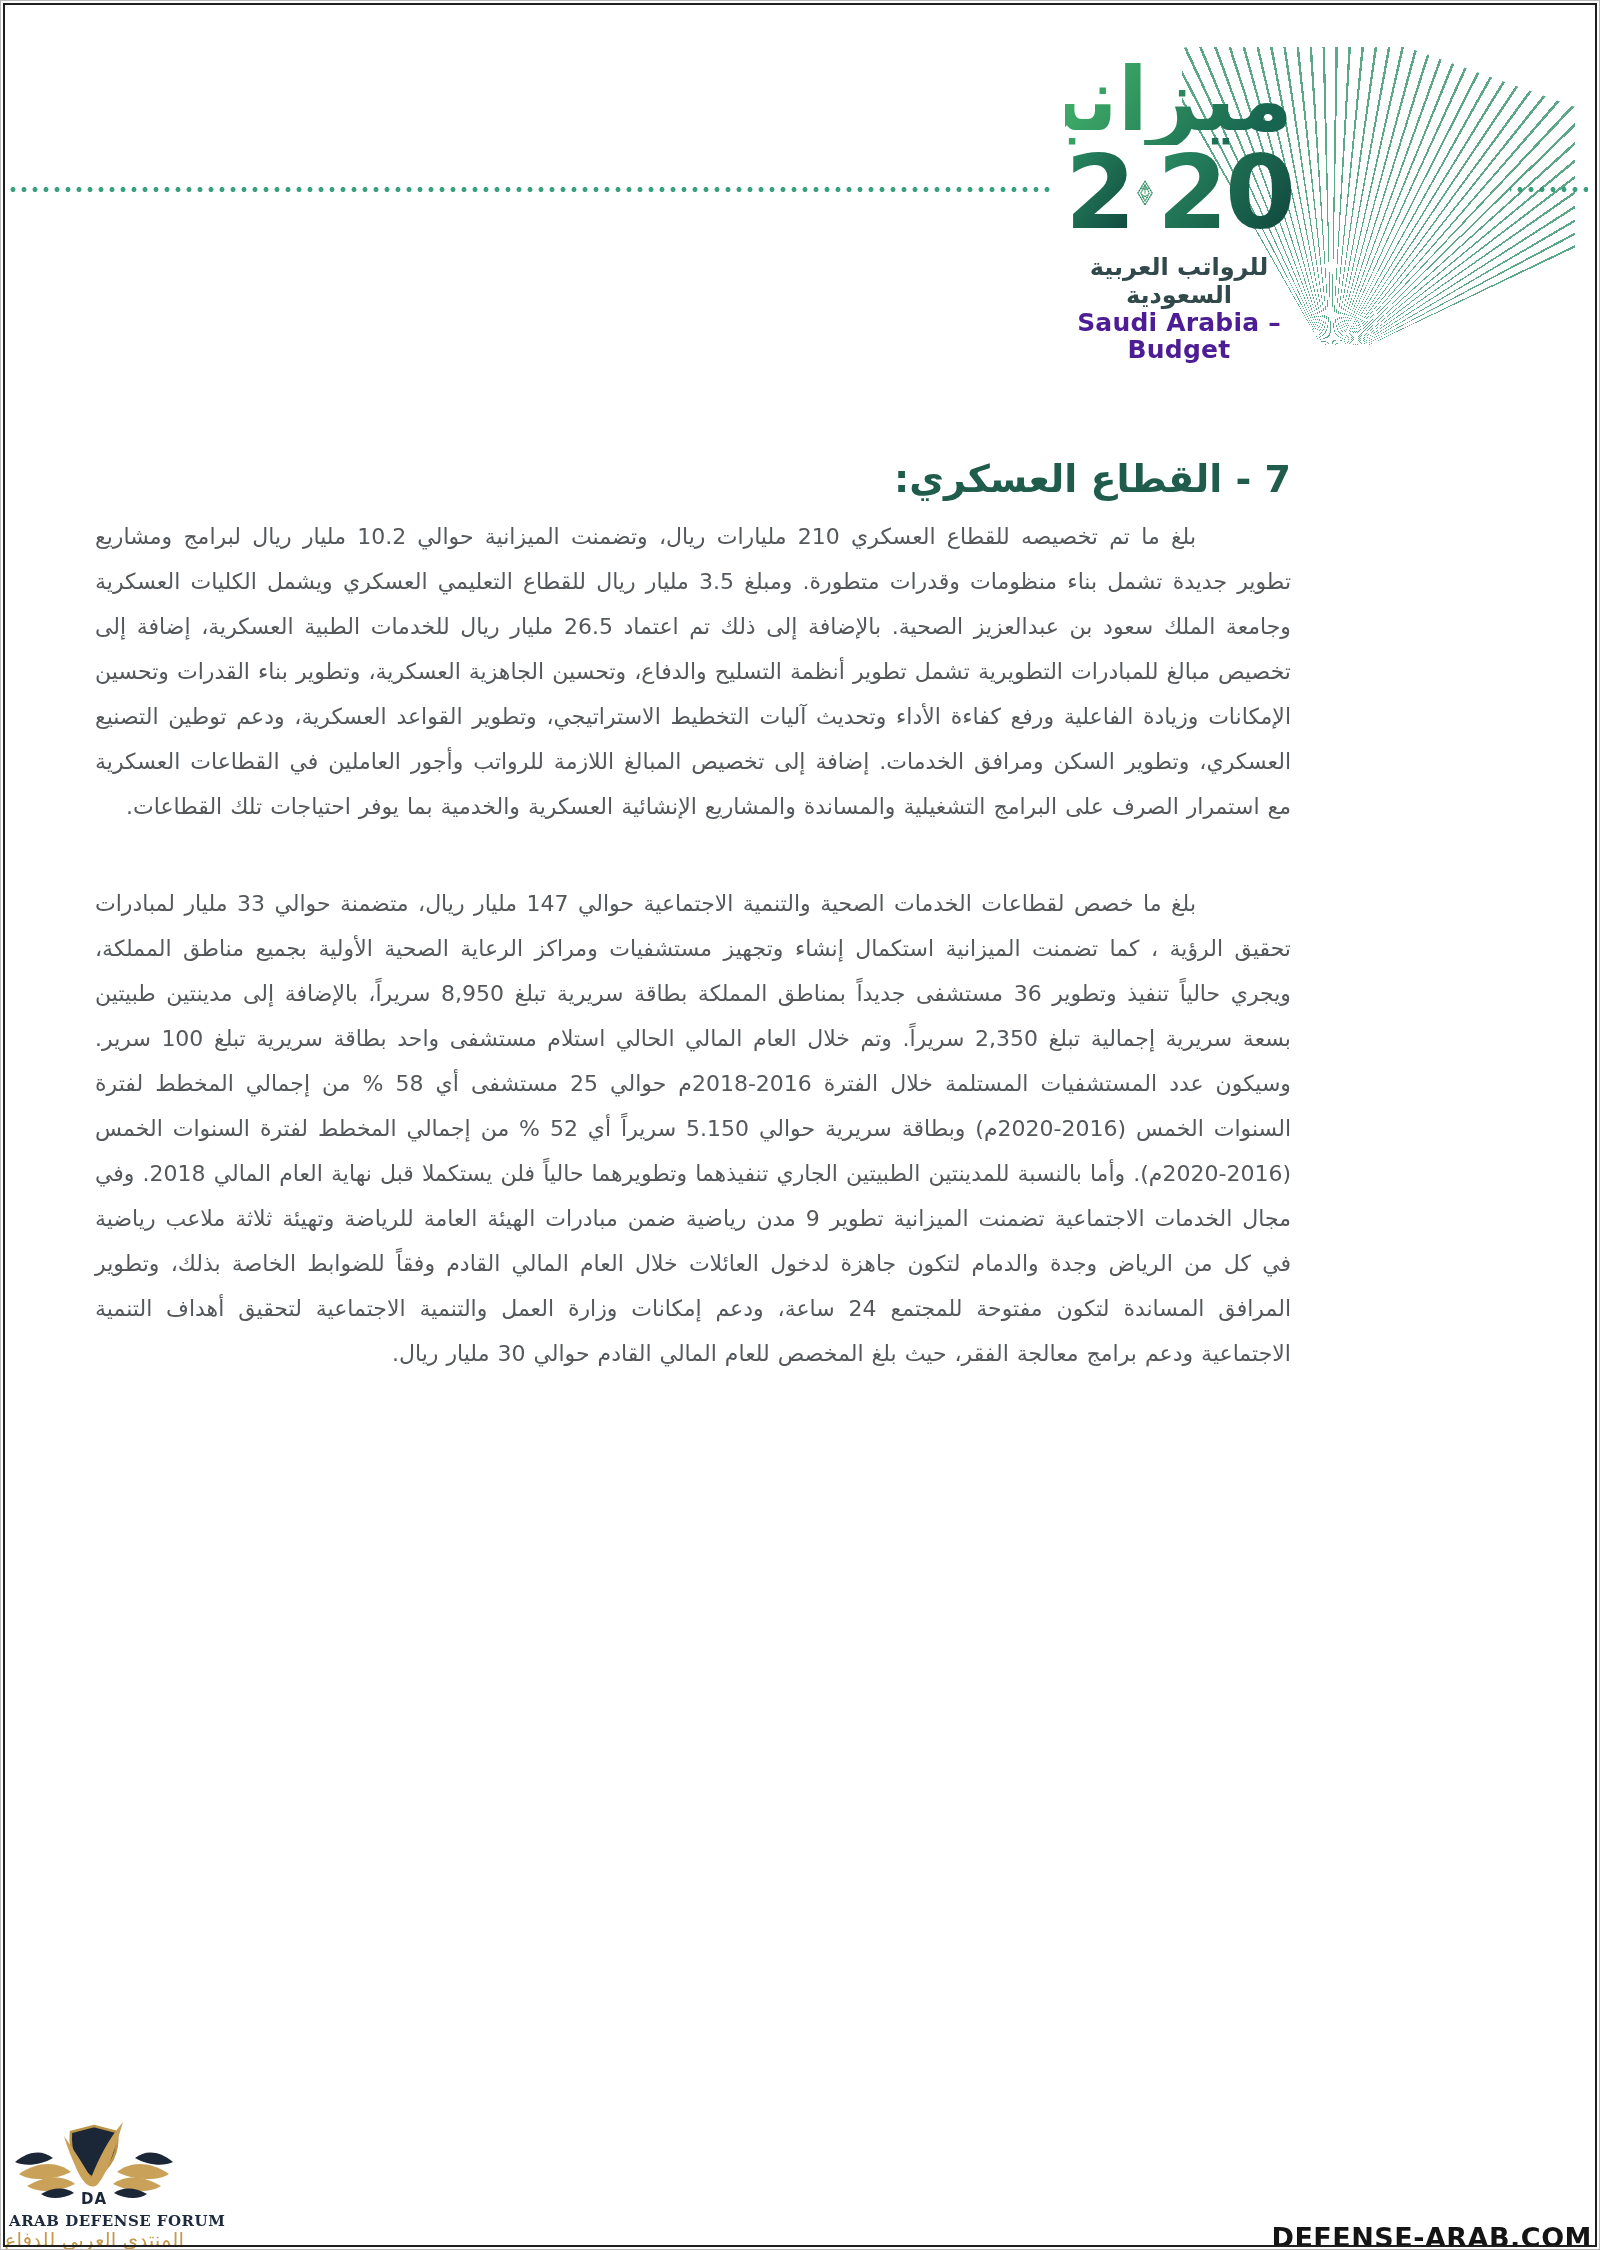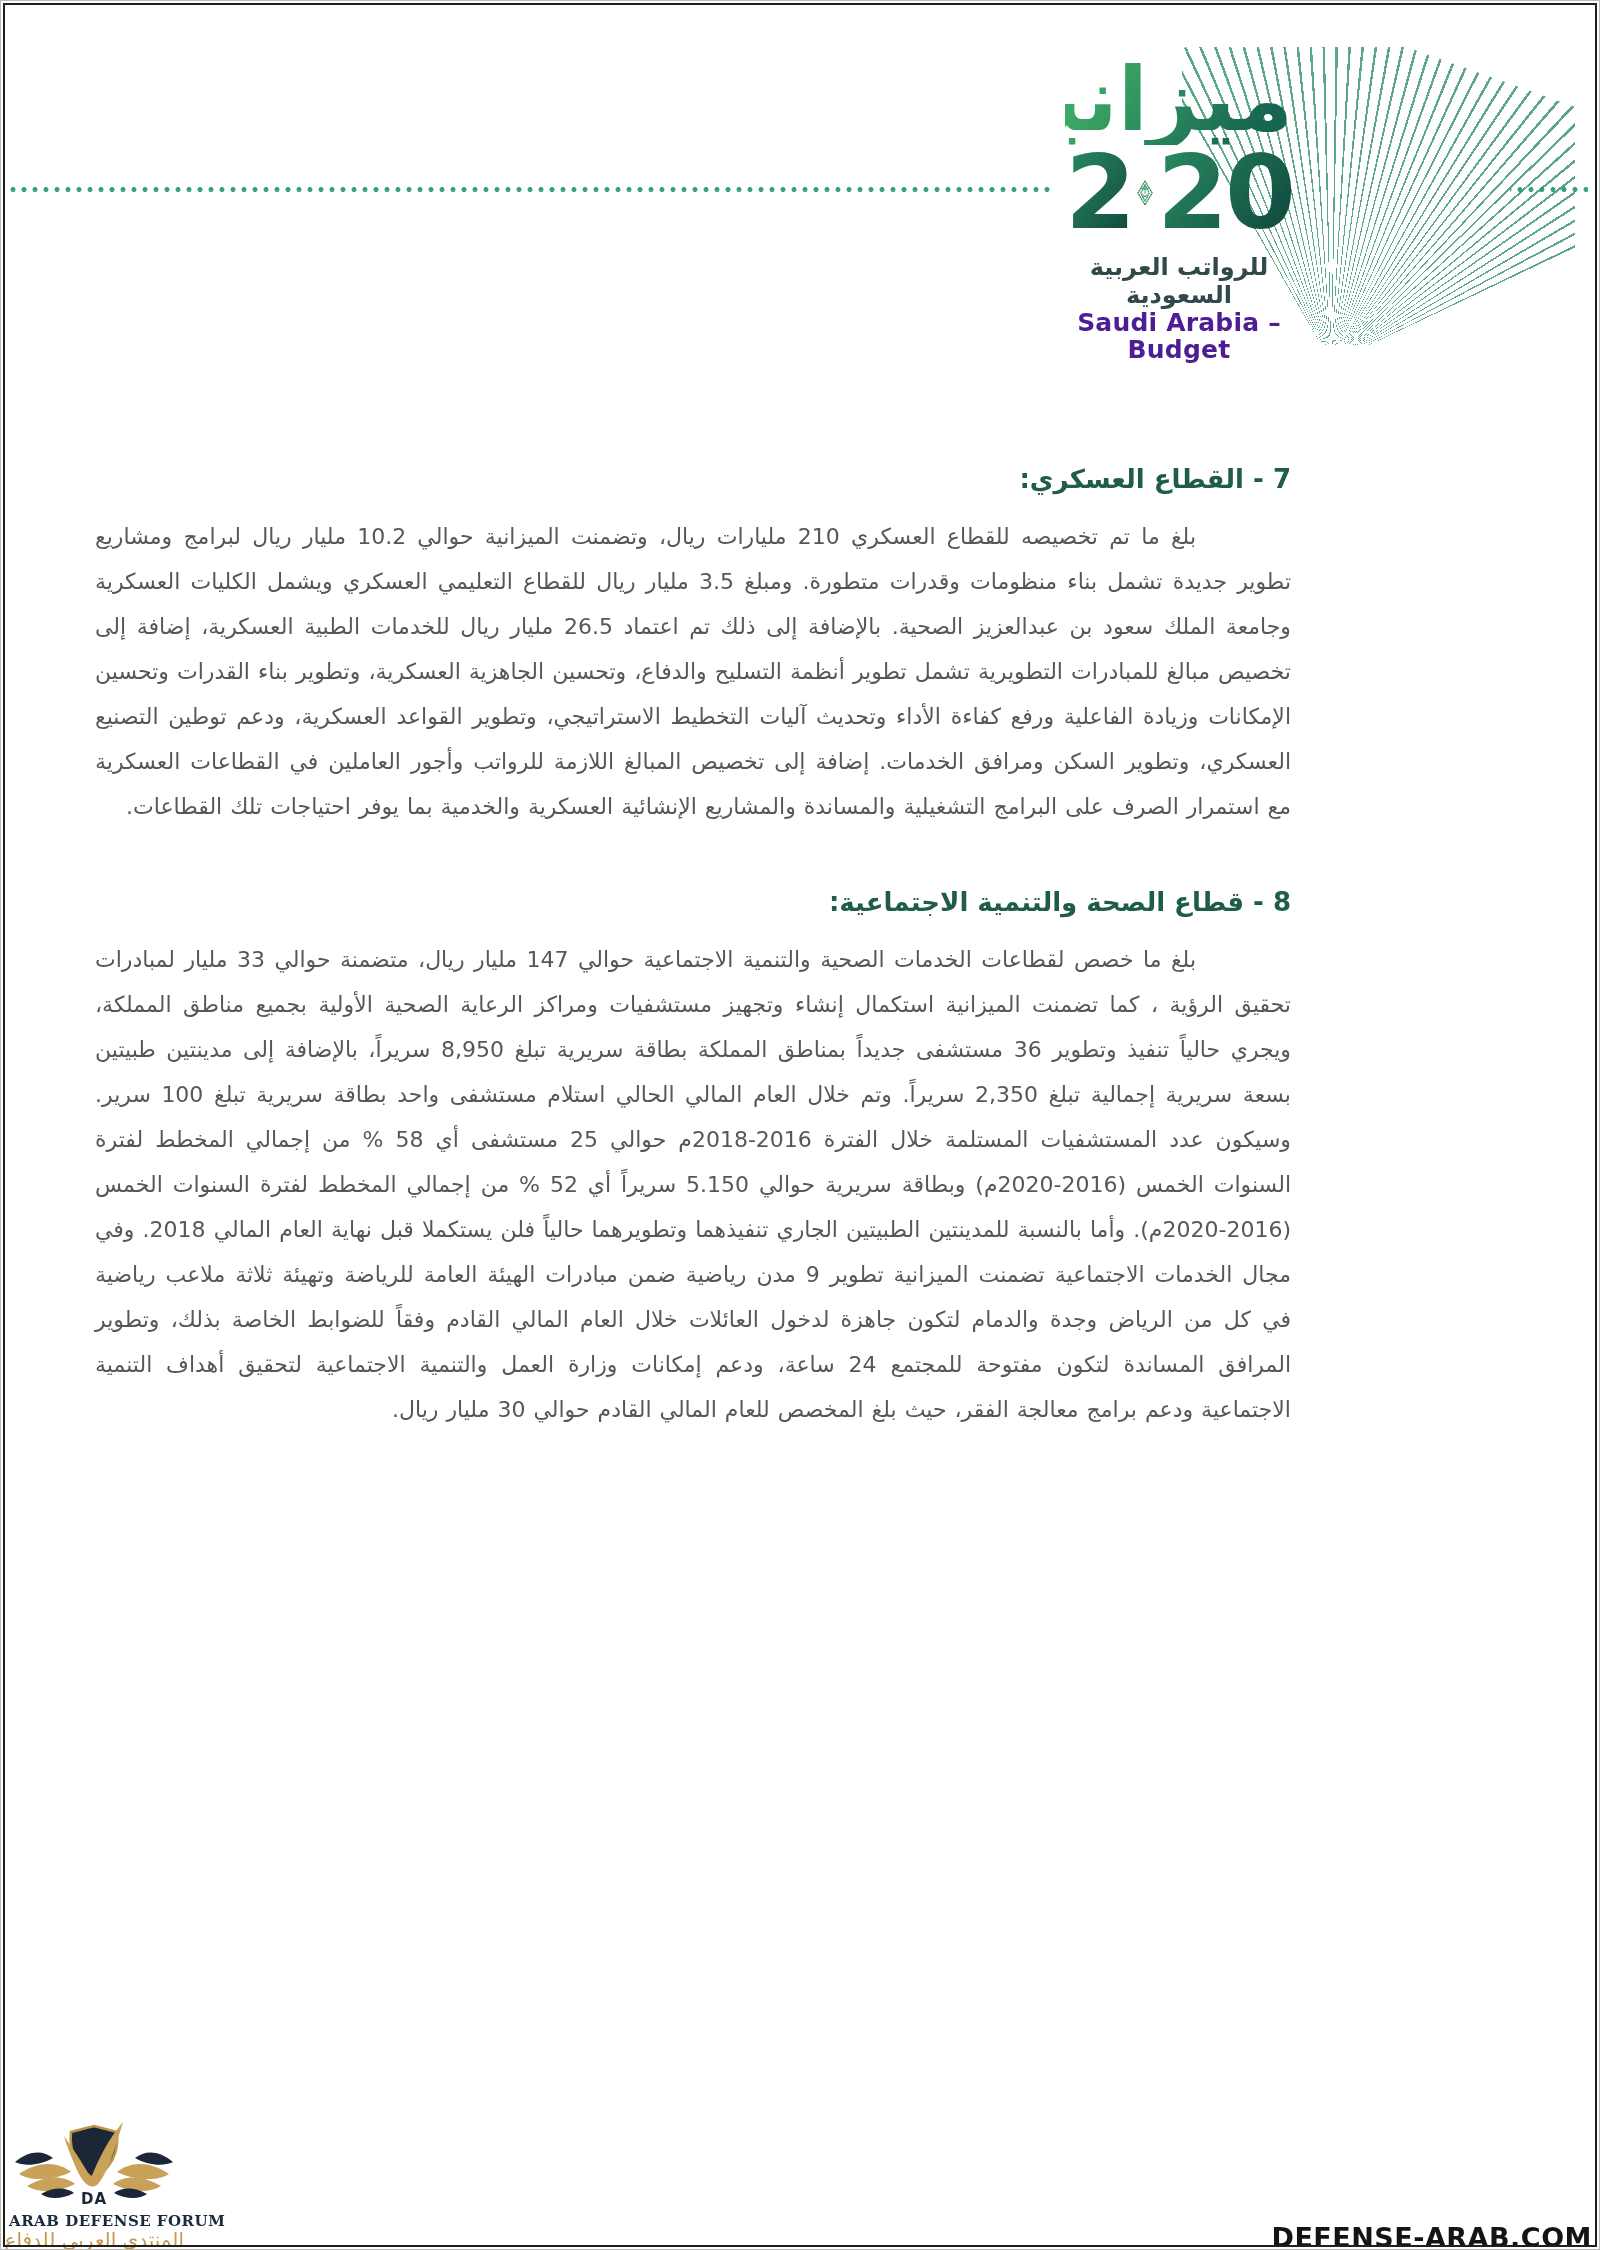--- a/index.html
+++ b/index.html
@@ -40,21 +40,21 @@
     background:linear-gradient(125deg,#27865f 10%,#124c40 90%);
     -webkit-background-clip:text;background-clip:text;-webkit-text-fill-color:transparent;
   }
   .logo-emblem{width:56px;height:86px;margin:0 3px;}
   .logo-subtitle-ar{direction:rtl;font-size:24px;line-height:28px;font-weight:bold;color:#31494a;margin-top:14px;}
   .logo-subtitle-en{font-size:25px;line-height:27px;font-weight:bold;color:#4c1d95;margin-top:0;letter-spacing:.2px;}
 
   
   .content{position:absolute;left:95px;top:458px;width:1196px;z-index:4;}
   .section-heading{
-    direction:rtl;text-align:right;font-size:26px;line-height:42px;font-weight:bold;
+    direction:rtl;text-align:right;font-size:38px;line-height:42px;font-weight:bold;
     color:#1f5c4c;margin:0 0 14px 0;
   }
   .section-body{
     direction:rtl;text-align:justify;text-align-last:right;text-indent:95px;
     font-size:22px;line-height:45px;color:#54585b;margin:0 0 52px 0;word-spacing:1px;
   }
 
   
   .watermark{position:absolute;left:9px;top:2122px;width:175px;height:128px;z-index:5;}
   .watermark svg{position:absolute;left:2px;top:0;}
@@ -98,21 +98,20 @@
       <span class="digit">20</span>
     </div>
     <div class="logo-subtitle-ar">للرواتب العربية السعودية</div>
     <div class="logo-subtitle-en">Saudi Arabia – Budget</div>
   </div>
 </div>
 
 <div class="content">
   <h2 class="section-heading">7 - القطاع العسكري:</h2>
   <p class="section-body">بلغ ما تم تخصيصه للقطاع العسكري 210 مليارات ريال، وتضمنت الميزانية حوالي 10.2 مليار ريال لبرامج ومشاريع تطوير جديدة تشمل بناء منظومات وقدرات متطورة. ومبلغ 3.5 مليار ريال للقطاع التعليمي العسكري ويشمل الكليات العسكرية وجامعة الملك سعود بن عبدالعزيز الصحية. بالإضافة إلى ذلك تم اعتماد 26.5 مليار ريال للخدمات الطبية العسكرية، إضافة إلى تخصيص مبالغ للمبادرات التطويرية تشمل تطوير أنظمة التسليح والدفاع، وتحسين الجاهزية العسكرية، وتطوير بناء القدرات وتحسين الإمكانات وزيادة الفاعلية ورفع كفاءة الأداء وتحديث آليات التخطيط الاستراتيجي، وتطوير القواعد العسكرية، ودعم توطين التصنيع العسكري، وتطوير السكن ومرافق الخدمات. إضافة إلى تخصيص المبالغ اللازمة للرواتب وأجور العاملين في القطاعات العسكرية مع استمرار الصرف على البرامج التشغيلية والمساندة والمشاريع الإنشائية العسكرية والخدمية بما يوفر احتياجات تلك القطاعات.</p>
-  <h2 class="section-heading">8 - قطاع الصحة والتنمية الاجتماعية:</h2>
   <p class="section-body">بلغ ما خصص لقطاعات الخدمات الصحية والتنمية الاجتماعية حوالي 147 مليار ريال، متضمنة حوالي 33 مليار لمبادرات تحقيق الرؤية ، كما تضمنت الميزانية استكمال إنشاء وتجهيز مستشفيات ومراكز الرعاية الصحية الأولية بجميع مناطق المملكة، ويجري حالياً تنفيذ وتطوير 36 مستشفى جديداً بمناطق المملكة بطاقة سريرية تبلغ 8,950 سريراً، بالإضافة إلى مدينتين طبيتين بسعة سريرية إجمالية تبلغ 2,350 سريراً. وتم خلال العام المالي الحالي استلام مستشفى واحد بطاقة سريرية تبلغ 100 سرير. وسيكون عدد المستشفيات المستلمة خلال الفترة 2016-2018م حوالي 25 مستشفى أي 58 % من إجمالي المخطط لفترة السنوات الخمس (2016-2020م) وبطاقة سريرية حوالي 5.150 سريراً أي 52 % من إجمالي المخطط لفترة السنوات الخمس (2016-2020م). وأما بالنسبة للمدينتين الطبيتين الجاري تنفيذهما وتطويرهما حالياً فلن يستكملا قبل نهاية العام المالي 2018. وفي مجال الخدمات الاجتماعية تضمنت الميزانية تطوير 9 مدن رياضية ضمن مبادرات الهيئة العامة للرياضة وتهيئة ثلاثة ملاعب رياضية في كل من الرياض وجدة والدمام لتكون جاهزة لدخول العائلات خلال العام المالي القادم وفقاً للضوابط الخاصة بذلك، وتطوير المرافق المساندة لتكون مفتوحة للمجتمع 24 ساعة، ودعم إمكانات وزارة العمل والتنمية الاجتماعية لتحقيق أهداف التنمية الاجتماعية ودعم برامج معالجة الفقر، حيث بلغ المخصص للعام المالي القادم حوالي 30 مليار ريال.</p>
 </div>
 
 <div class="watermark">
   <svg width="166" height="90" viewBox="0 0 166 90" aria-hidden="true">
 
     <path d="M4 40 C18 28 32 28 42 36 C30 43 14 45 4 40 Z" fill="#1b2736"></path>
     <path d="M8 52 C28 38 48 40 60 50 C44 58 20 60 8 52 Z" fill="#c9a159"></path>
     <path d="M16 64 C36 52 54 54 64 62 C48 70 28 72 16 64 Z" fill="#c9a159"></path>
     <path d="M30 72 C44 64 56 66 63 71 C52 77 38 78 30 72 Z" fill="#1b2736"></path>

